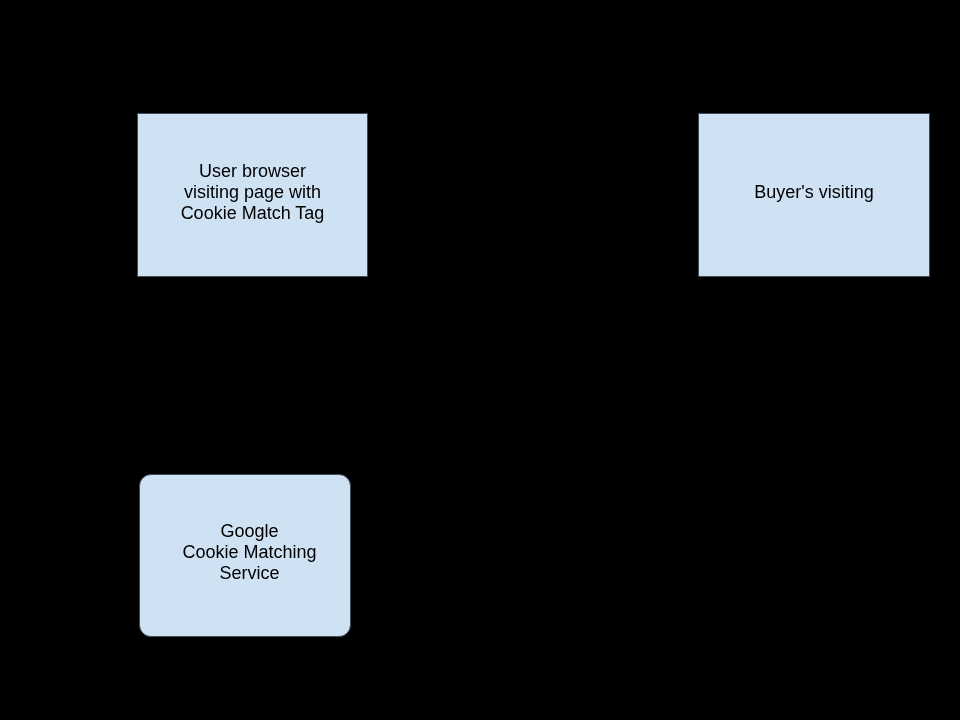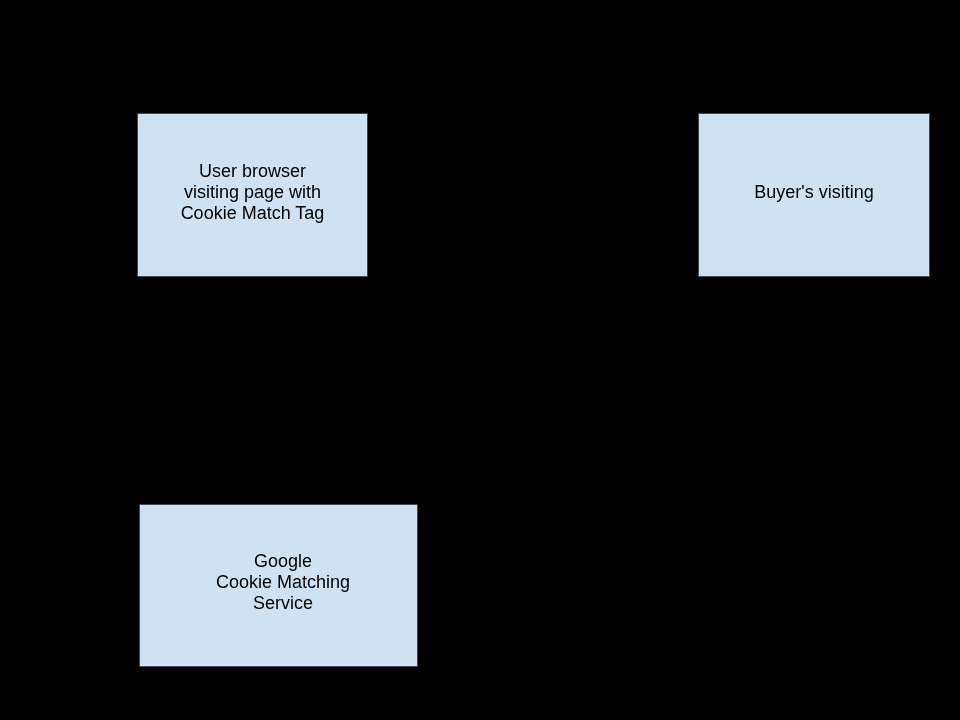--- a/index.html
+++ b/index.html
@@ -43,24 +43,25 @@
     height: 164px;
   }
   .node-buyers-service {
     left: 698px;
     top: 113px;
     width: 232px;
     height: 164px;
   }
   .node-google-cms {
     left: 139px;
-    top: 504px;
-    width: 279px;
+    top: 474px;
+    width: 212px;
     height: 163px;
     padding-left: 9px; 
+    border-radius: 12px;
   }
 </style>
 </head>
 <body style="background: rgb(0, 0, 0);">
 
 <div class="canvas" style="background: rgb(0, 0, 0);">
 
   <div class="node node-user-browser" style="background: rgb(207, 226, 243); border-color: rgb(62, 74, 84); color: rgb(0, 0, 0);">
     <span class="label">User browser
 visiting page with

